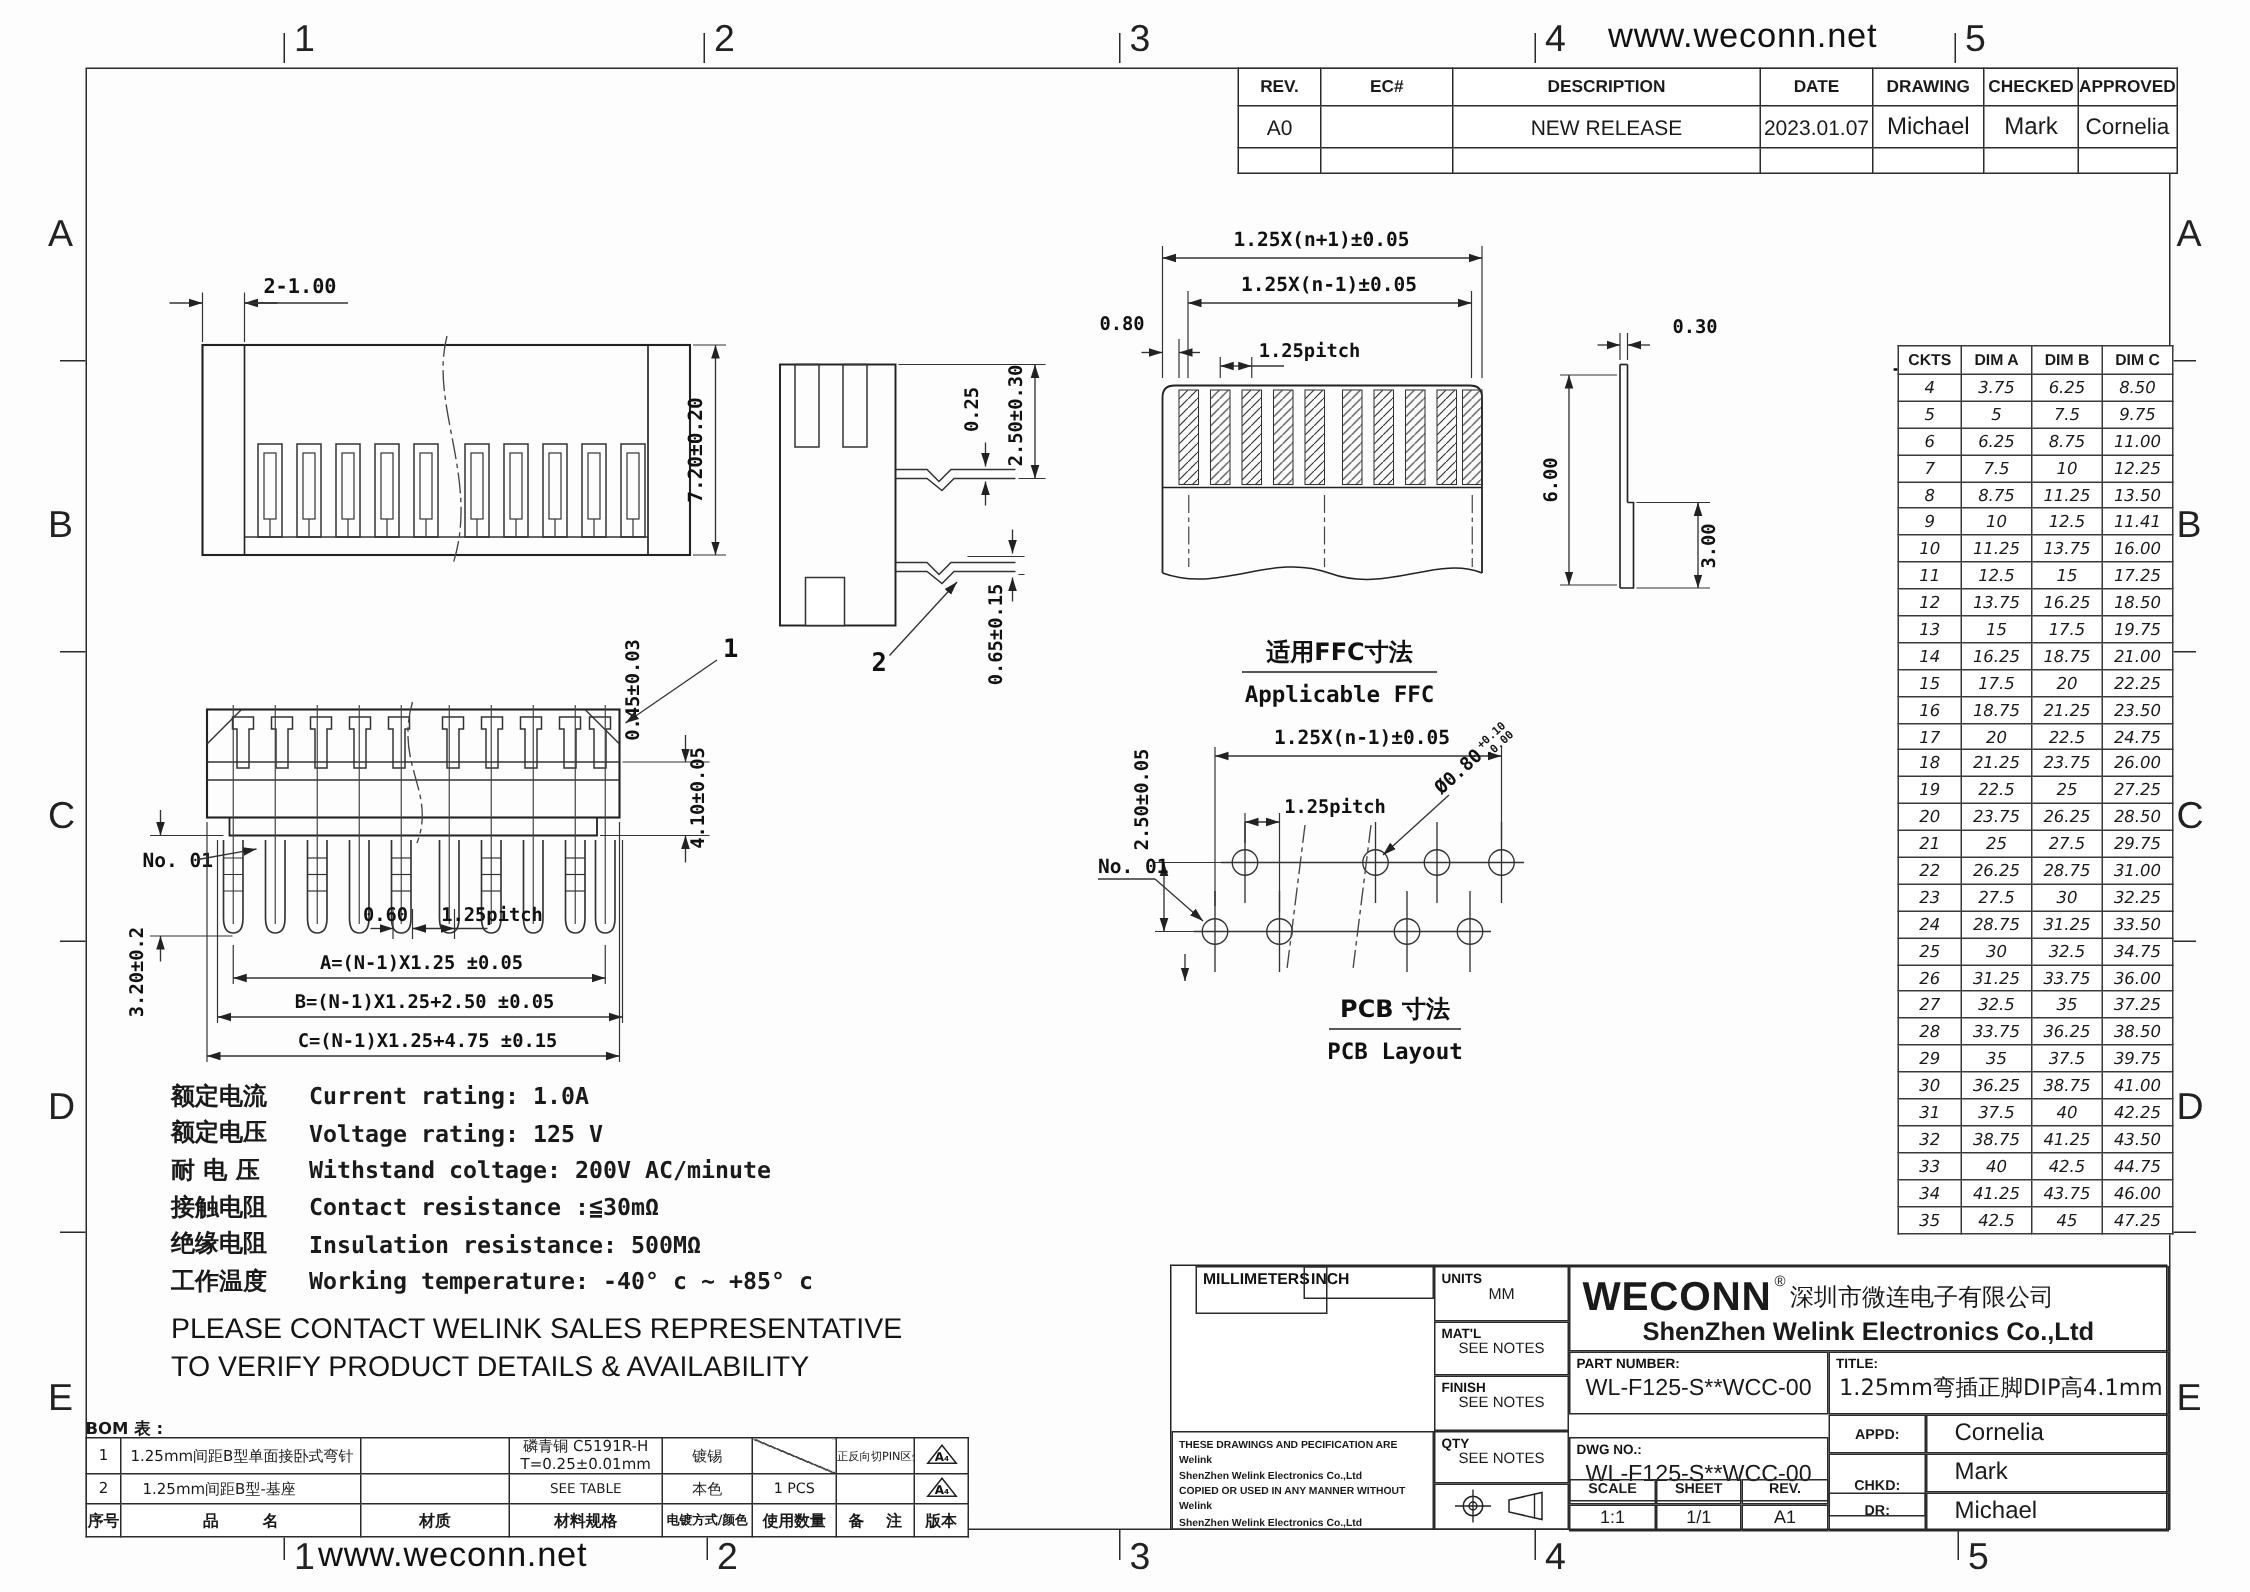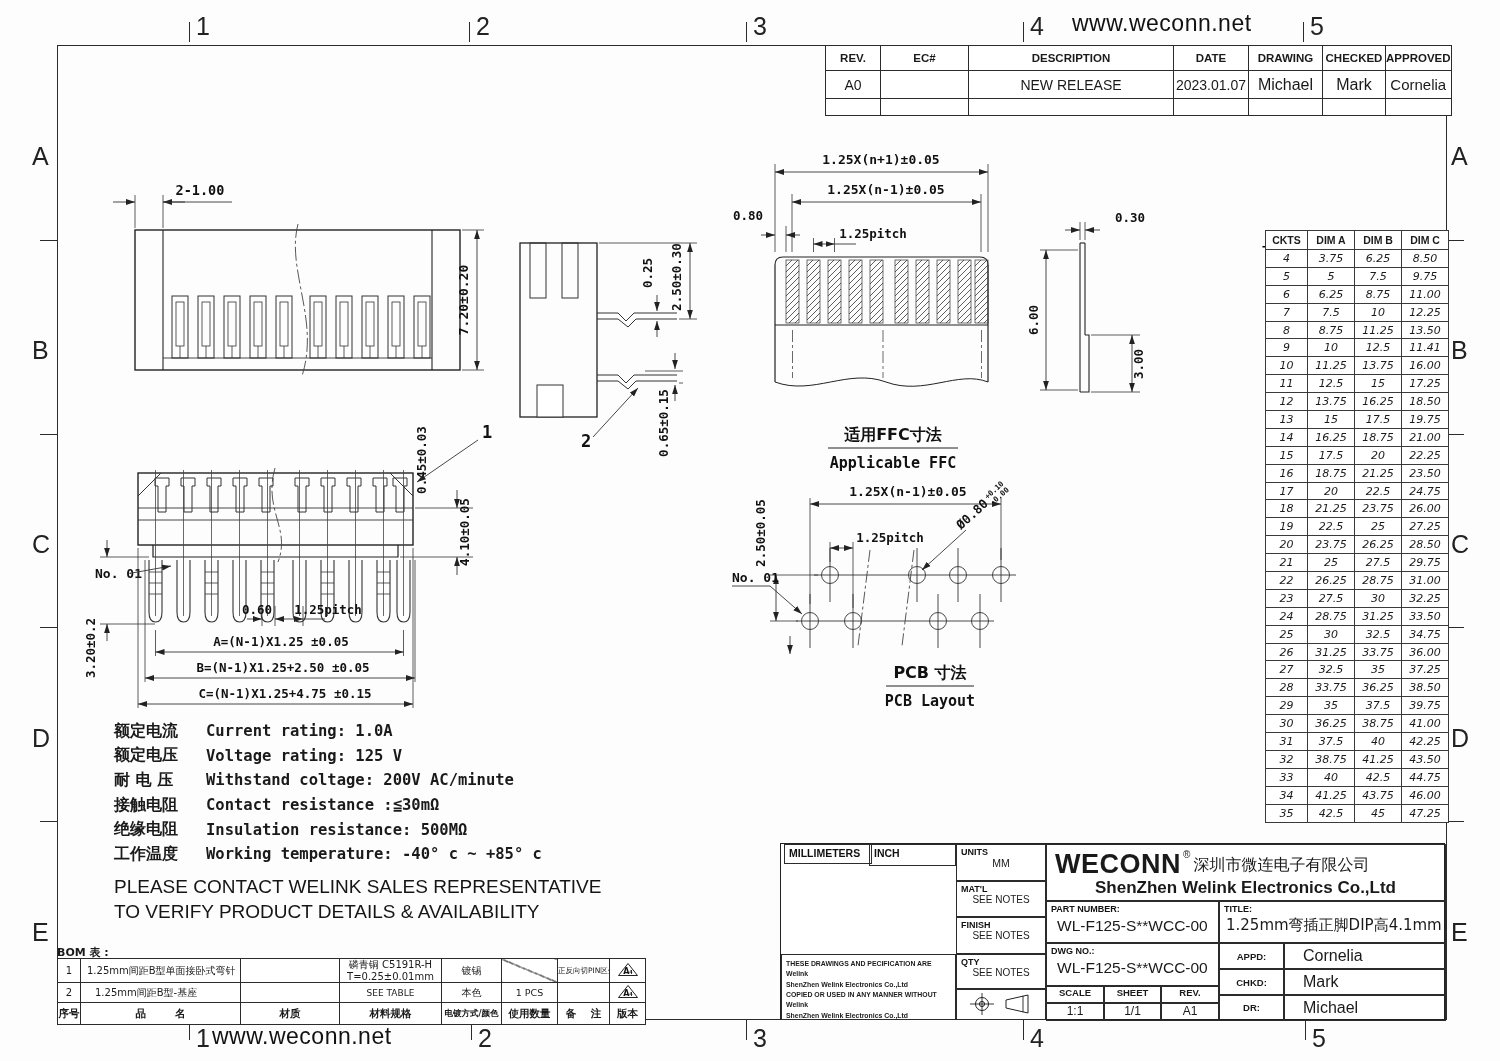--- a/index.html
+++ b/index.html
@@ -769,21 +769,21 @@
         <td>使用数量</td>
         <td style="white-space:pre">备    注</td>
         <td>版本</td>
       </tr>
     </tbody>
       </table>
   </div>
 
   <div class="tb">
 
-    <div class="cell" style="left:3px;top:0;width:88px;height:20px">
+    <div class="cell" style="left:16px;top:0;width:88px;height:32px">
         <div class="lab" style="font-size:10.5px">MILLIMETERS</div>
       </div>
     <div class="cell" style="left:88px;top:0;width:87px;height:22px">
         <div class="lab" style="font-size:10.5px">INCH</div>
       </div>
     <div class="cell" style="left:0;top:110px;width:175px;height:65.5px">
       <div class="disc">
           <div>THESE DRAWINGS AND PECIFICATION  ARE Welink</div>
           <div>ShenZhen Welink Electronics Co.,Ltd</div>
           <div>COPIED OR USED IN ANY MANNER WITHOUT Welink</div>
@@ -829,32 +829,32 @@
 
     <div class="cell" style="left:265px;top:57px;width:173px;height:42px">
       <div class="lab">PART NUMBER:</div>
       <div style="font-size:15.5px;padding:3px 0 0 10px">WL-F125-S**WCC-00</div>
     </div>
     <div class="cell" style="left:438px;top:57px;width:227px;height:42px">
       <div class="lab">TITLE:</div>
       <div style="font-size:15px;padding:2px 0 0 6px;font-family:'DejaVu Sans',sans-serif">1.25mm弯插正脚DIP高4.1mm</div>
     </div>
 
-    <div class="cell" style="left:265px;top:99px;width:173px;height:43px">
+    <div class="cell" style="left:265px;top:114px;width:173px;height:43px">
       <div class="lab">DWG NO.:</div>
       <div style="font-size:15.5px;padding:3px 0 0 10px">WL-F125-S**WCC-00</div>
     </div>
 
     <div class="cell" style="left:265px;top:142px;width:58px;height:17px;text-align:center;font-size:9.5px;font-weight:bold">SCALE</div>
     <div class="cell" style="left:323px;top:142px;width:57px;height:17px;text-align:center;font-size:9.5px;font-weight:bold">SHEET</div>
     <div class="cell" style="left:380px;top:142px;width:58px;height:17px;text-align:center;font-size:9.5px;font-weight:bold">REV.</div>
     <div class="cell" style="left:265px;top:159px;width:58px;height:17.5px;text-align:center;font-size:12px">1:1</div>
     <div class="cell" style="left:323px;top:159px;width:57px;height:17.5px;text-align:center;font-size:12px">1/1</div>
     <div class="cell" style="left:380px;top:159px;width:58px;height:17.5px;text-align:center;font-size:12px">A1</div>
 
     <div class="cell" style="left:438px;top:99px;width:65px;height:26px;font-size:9.5px;font-weight:bold;display:flex;align-items:center;justify-content:center">APPD:</div>
     <div class="cell" style="left:503px;top:99px;width:162px;height:26px;font-size:16px;padding-left:18px;display:flex;align-items:center">Cornelia</div>
-    <div class="cell" style="left:438px;top:125px;width:65px;height:26px;font-size:9.5px;font-weight:bold;display:flex;align-items:center;justify-content:center">CHKD:</div>
+    <div class="cell" style="left:438px;top:125px;width:65px;height:42px;font-size:9.5px;font-weight:bold;display:flex;align-items:center;justify-content:center">CHKD:</div>
     <div class="cell" style="left:503px;top:125px;width:162px;height:26px;font-size:16px;padding-left:18px;display:flex;align-items:center">Mark</div>
     <div class="cell" style="left:438px;top:151px;width:65px;height:25.5px;font-size:9.5px;font-weight:bold;display:flex;align-items:center;justify-content:center">DR:</div>
     <div class="cell" style="left:503px;top:151px;width:162px;height:25.5px;font-size:16px;padding-left:18px;display:flex;align-items:center">Michael</div>
   </div>
 </div>
 
 </body></html>

